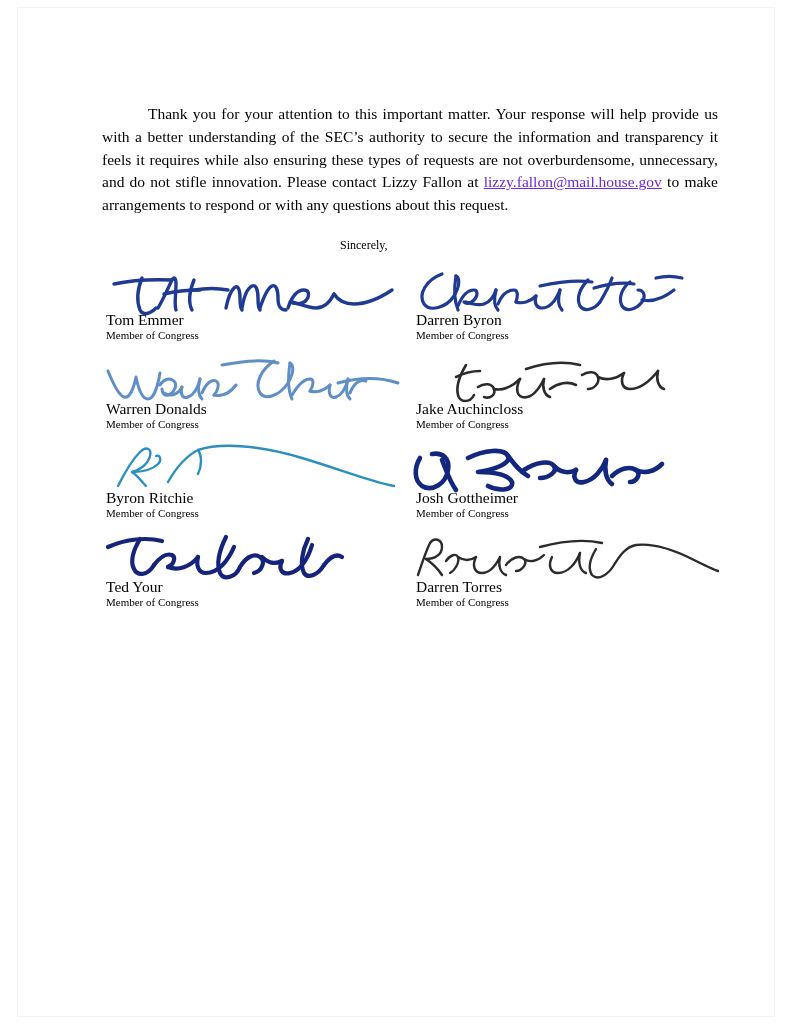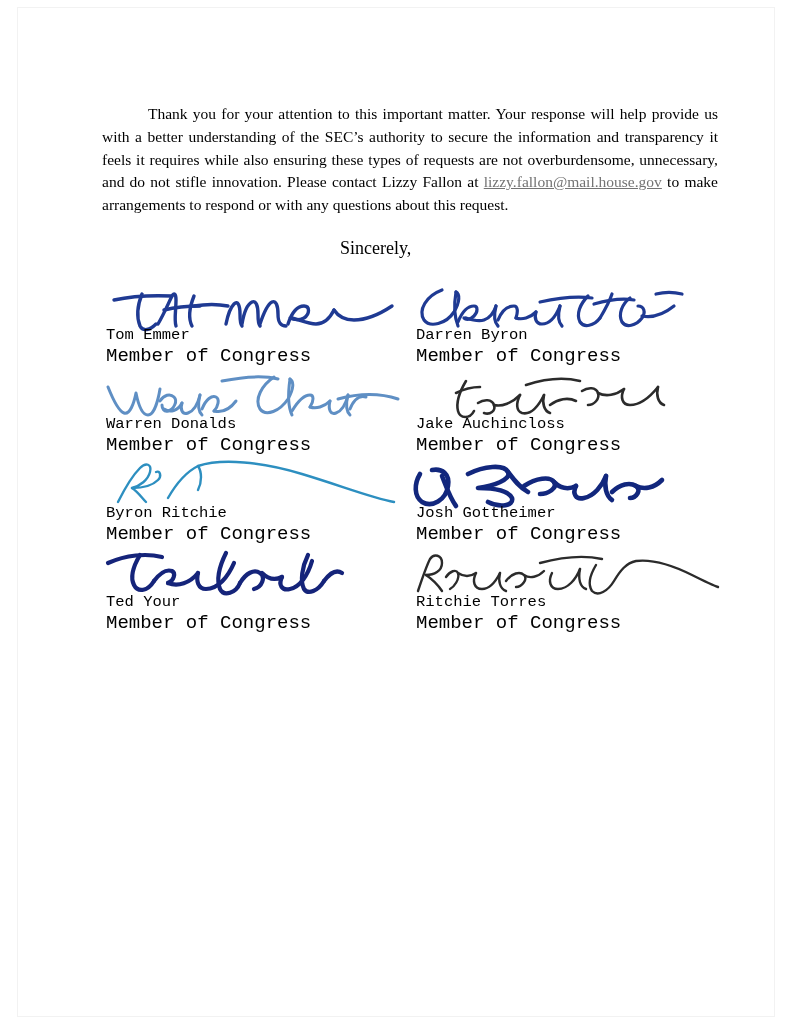--- a/index.html
+++ b/index.html
@@ -30,35 +30,34 @@
     left: 84px;
     top: 95px;
     width: 616px;
     font-size: 15.5px;
     line-height: 1.47;
     text-align: justify;
     color: #000000;
   }
   .body-text .indent { display: inline-block; width: 46px; }
   .email-link {
-    color: #737373;
+    color: #6d28d9;
     text-decoration: underline;
   }
   .sincerely {
     position: absolute;
     left: 322px;
     top: 230px;
-    font-size: 18px;
+    font-size: 12px;
   }
   .sig-grid {
     position: absolute;
     left: 84px;
-    top: 272px;
+    top: 256px;
     width: 620px;
-    font-family: Liberation Mono, monospace;
   }
   .sig-row {
     position: relative;
     height: 89px;
   }
   .sig-cell {
     position: absolute;
     width: 300px;
     top: 0;
   }
@@ -77,21 +76,21 @@
     top: 46px;
     left: 4px;
     font-size: 15.5px;
     line-height: 1.25;
     white-space: nowrap;
   }
   .sig-title {
     position: absolute;
     top: 65px;
     left: 4px;
-    font-size: 19px;
+    font-size: 11px;
     line-height: 1.25;
     white-space: nowrap;
   }
   svg { display: block; overflow: visible; }
 </style>
 </head>
 <body>
 
 <div class="page">
   <div class="sheet">
@@ -261,20 +260,20 @@
               <path d="M64,26 C60,34 62,42 70,42 C78,42 84,34 88,26"></path>
               <path d="M88,26 C86,34 88,42 94,44"></path>
               <path d="M94,34 C100,26 108,24 112,28 C116,32 110,40 104,40"></path>
               <path d="M112,28 C118,32 126,30 132,24"></path>
               <path d="M140,26 C136,34 138,42 146,42 C156,42 164,32 168,22"></path>
               <path d="M168,22 C166,32 168,40 174,42"></path>
               <path d="M128,16 C150,10 172,8 190,12"></path>
               <path d="M184,18 C178,28 176,38 180,44 C186,50 196,44 202,34 C208,24 214,16 224,14 C240,12 260,18 280,28 C292,34 300,38 306,40"></path>
             </g>
           </svg>
-          <div class="sig-name">Ritchie Torres</div>
+          <div class="sig-name">Darren Torres</div>
           <div class="sig-title">Member of Congress</div>
         </div>
       </div>
 
     </div>
   </div>
 </div>
 
 </body></html>

